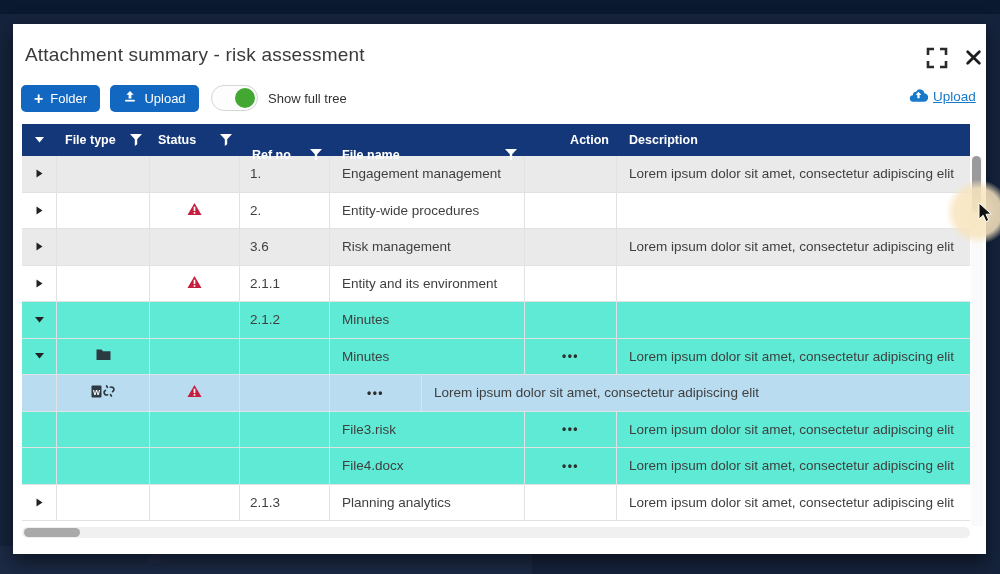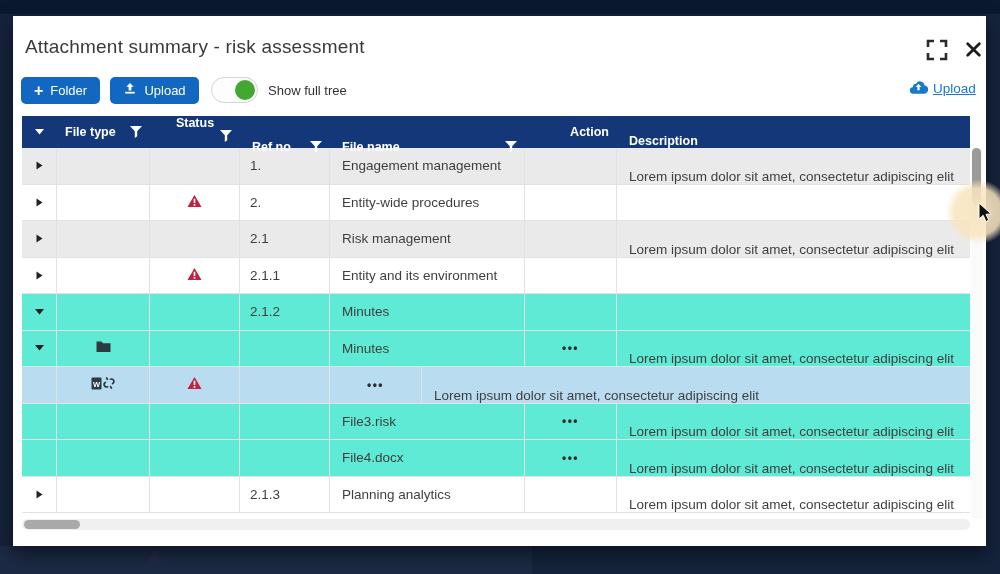--- a/index.html
+++ b/index.html
@@ -2,21 +2,21 @@
 <html><head>
 <meta charset="utf-8">
 <style>
   html,body{margin:0;padding:0;}
   body{font-family:"Liberation Sans","DejaVu Sans",sans-serif;background:#15233c;}
   #stage{position:relative;width:1000px;height:574px;overflow:hidden;background:#15233c;}
   #topbar{position:absolute;left:0;top:0;width:1000px;height:14px;background:#0b1930;}
   #bg-remnant{position:absolute;left:0;top:546px;width:532px;height:28px;background:#1c2a45;}
   #bg-warning{position:absolute;left:146px;top:547px;width:18px;height:16px;}
 
-  #modal{position:absolute;left:13px;top:16px;width:973px;height:530px;background:#ffffff;
+  #modal{position:absolute;left:13px;top:24px;width:973px;height:530px;background:#ffffff;
          box-shadow:0 8px 18px rgba(0,0,0,.5);}
 
   .title{position:absolute;left:12px;top:20px;font-size:19px;color:#3a3a3a;letter-spacing:.2px;}
   .icon-btn{position:absolute;cursor:pointer;background:none;border:none;padding:0;}
   #fullscreen-btn{left:912px;top:23px;width:24px;height:24px;}
   #close-btn{left:950px;top:25px;width:20px;height:20px;}
 
   .btn{position:absolute;top:61px;height:27px;border:none;border-radius:5px;background:#1267c1;color:#fff;
        font-size:13px;font-family:inherit;display:flex;align-items:center;justify-content:center;gap:7px;cursor:pointer;}
   #folder-btn{left:8px;width:79px;}
@@ -43,21 +43,21 @@
   .tr.selected{background:#b9dcf1;}
   .td,.th{box-sizing:border-box;height:100%;display:flex;align-items:center;overflow:hidden;}
   .td{border-right:1px solid #dfe3e6;}
   .th{padding:0 8px;}
   .c0{width:35px;justify-content:center;}
   .c1{width:93px;justify-content:center;}
   .c2{width:90px;justify-content:center;}
   .c3{width:90px;padding-left:10px;}
   .c4{width:195px;padding-left:12px;}
   .c5{width:92px;justify-content:center;}
-  .c6{width:353px;padding-left:12px;border-right:none;white-space:nowrap;align-items:flex-end;}
+  .c6{width:353px;padding-left:12px;border-right:none;white-space:nowrap;}
   .th.c3,.th.c4{padding-left:12px;margin-top:29px;}
   .th .flt{margin-left:auto;display:flex;cursor:pointer;}
   .menu-dots{font-size:12px;font-weight:bold;letter-spacing:1.5px;color:#2f2f2f;cursor:pointer;}
   .caret{display:flex;cursor:pointer;}
 
   
   #hscroll{position:absolute;left:9px;top:503px;width:948px;height:11px;background:#f0f0f0;border-radius:6px;}
   #hscroll .thumb{position:absolute;left:2px;top:1px;width:56px;height:9px;border-radius:5px;background:#a9a9a9;cursor:pointer;}
   #vscroll{position:absolute;left:958px;top:132px;width:12px;height:370px;background:#fafafa;}
   #vscroll .thumb{position:absolute;left:1px;top:0px;width:9px;height:57px;border-radius:5px;background:#9b9b9b;cursor:pointer;}
@@ -139,21 +139,21 @@
           </span>
         </div>
         <div class="th c1">
           <span>File type</span>
           <span class="flt">
             <svg width="12" height="12" viewBox="0 0 12 12">
                 <polygon points="0,0 12,0 7.2,5.2 7.2,10.2 4.8,12 4.8,5.2" fill="#fff"></polygon>
               </svg>
           </span>
         </div>
-        <div class="th c2" style="justify-content:flex-start;flex-direction:column;">
+        <div class="th c2" style="justify-content:flex-start;">
           <span>Status</span>
           <span class="flt">
             <svg width="12" height="12" viewBox="0 0 12 12">
                 <polygon points="0,0 12,0 7.2,5.2 7.2,10.2 4.8,12 4.8,5.2" fill="#fff"></polygon>
               </svg>
           </span>
         </div>
         <div class="th c3">
           <span>Ref no</span>
           <span class="flt">
@@ -217,21 +217,21 @@
           <div class="tr gray">
             <div class="td c0">
               <span class="caret">
                 <svg width="7" height="9" viewBox="0 0 7 9">
                   <polygon points="0.5,0.5 6.5,4.5 0.5,8.5" fill="#222"></polygon>
                 </svg>
               </span>
             </div>
             <div class="td c1"></div>
             <div class="td c2"></div>
-            <div class="td c3">2.1</div>
+            <div class="td c3">3.6</div>
             <div class="td c4">Risk management</div>
             <div class="td c5"></div>
             <div class="td c6">Lorem ipsum dolor sit amet, consectetur adipiscing elit</div>
           </div>
           <div class="tr white">
             <div class="td c0">
               <span class="caret">
                 <svg width="7" height="9" viewBox="0 0 7 9">
                   <polygon points="0.5,0.5 6.5,4.5 0.5,8.5" fill="#222"></polygon>
                 </svg>

